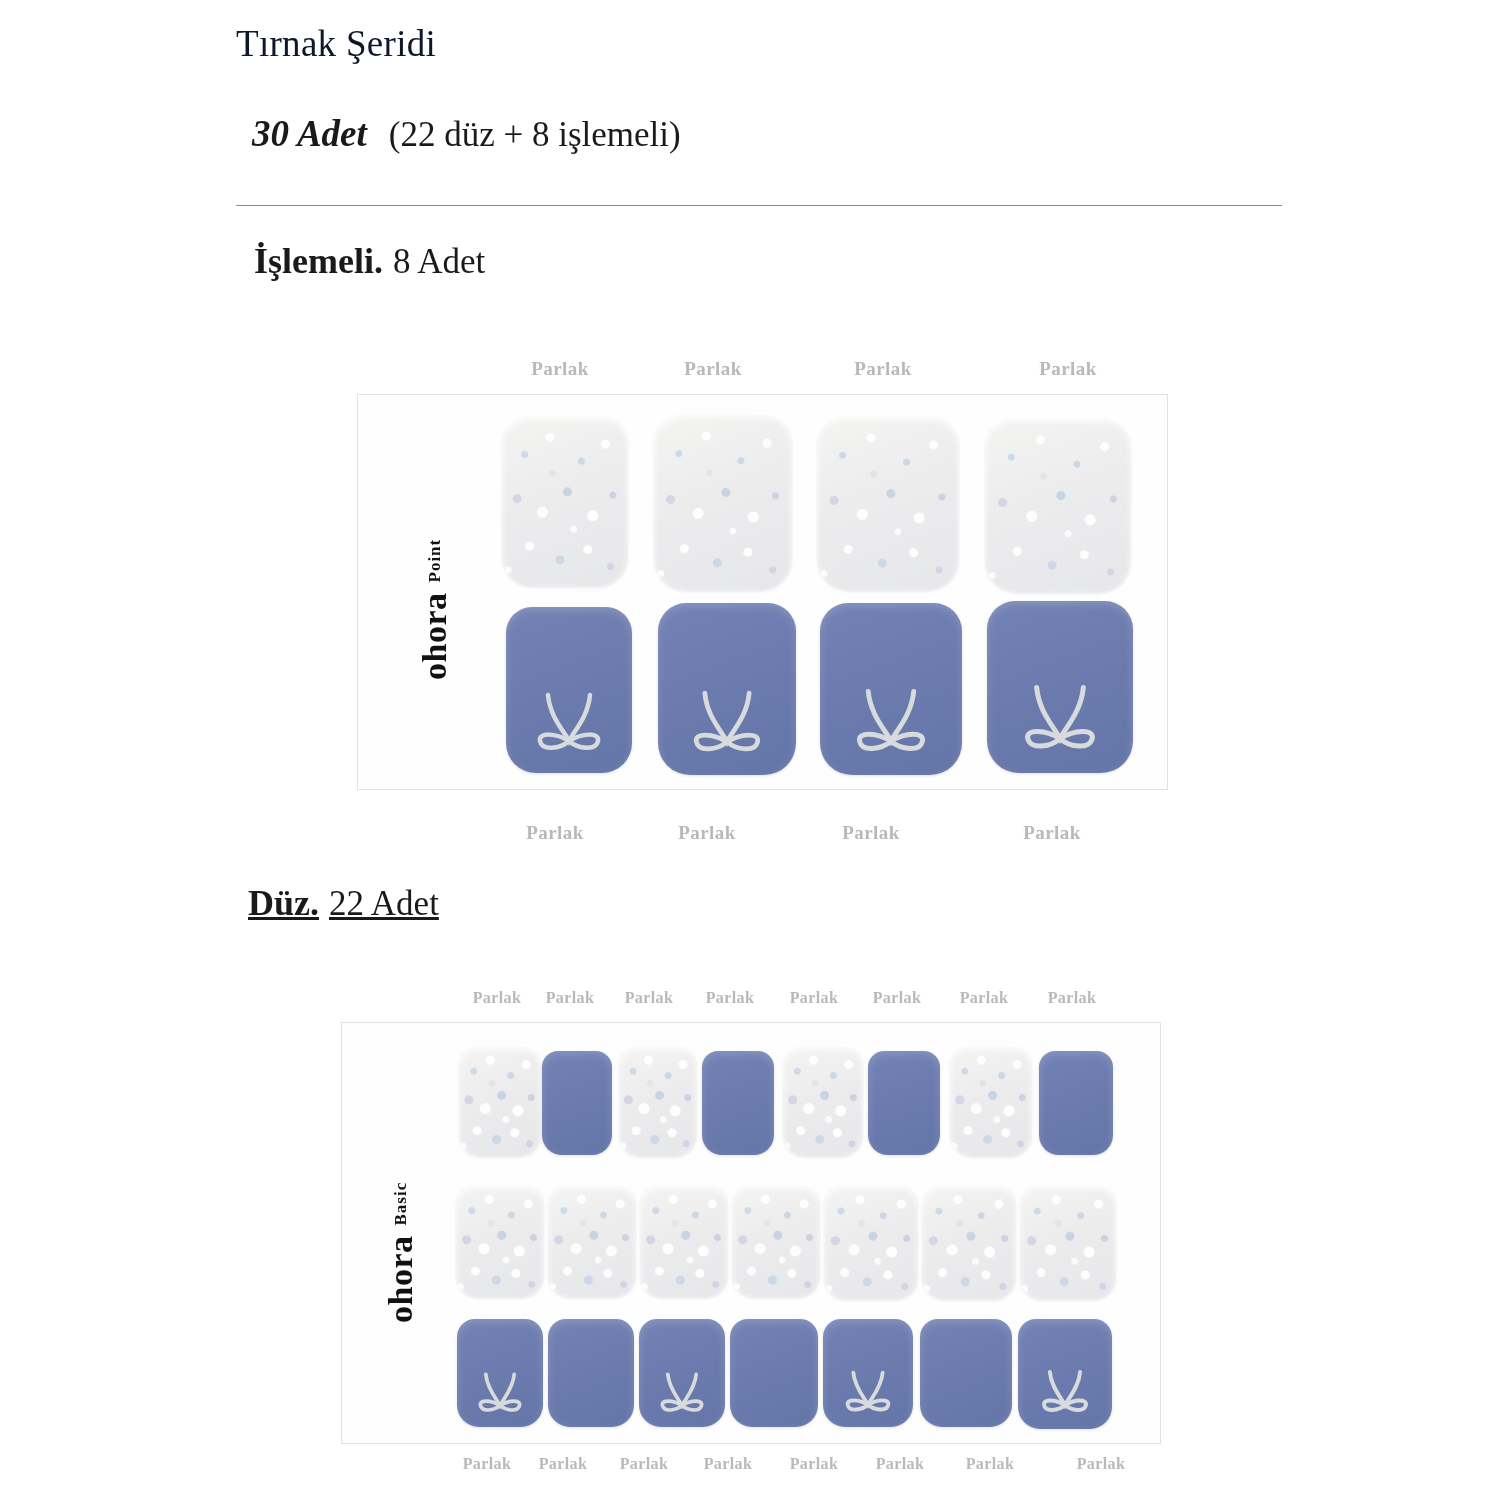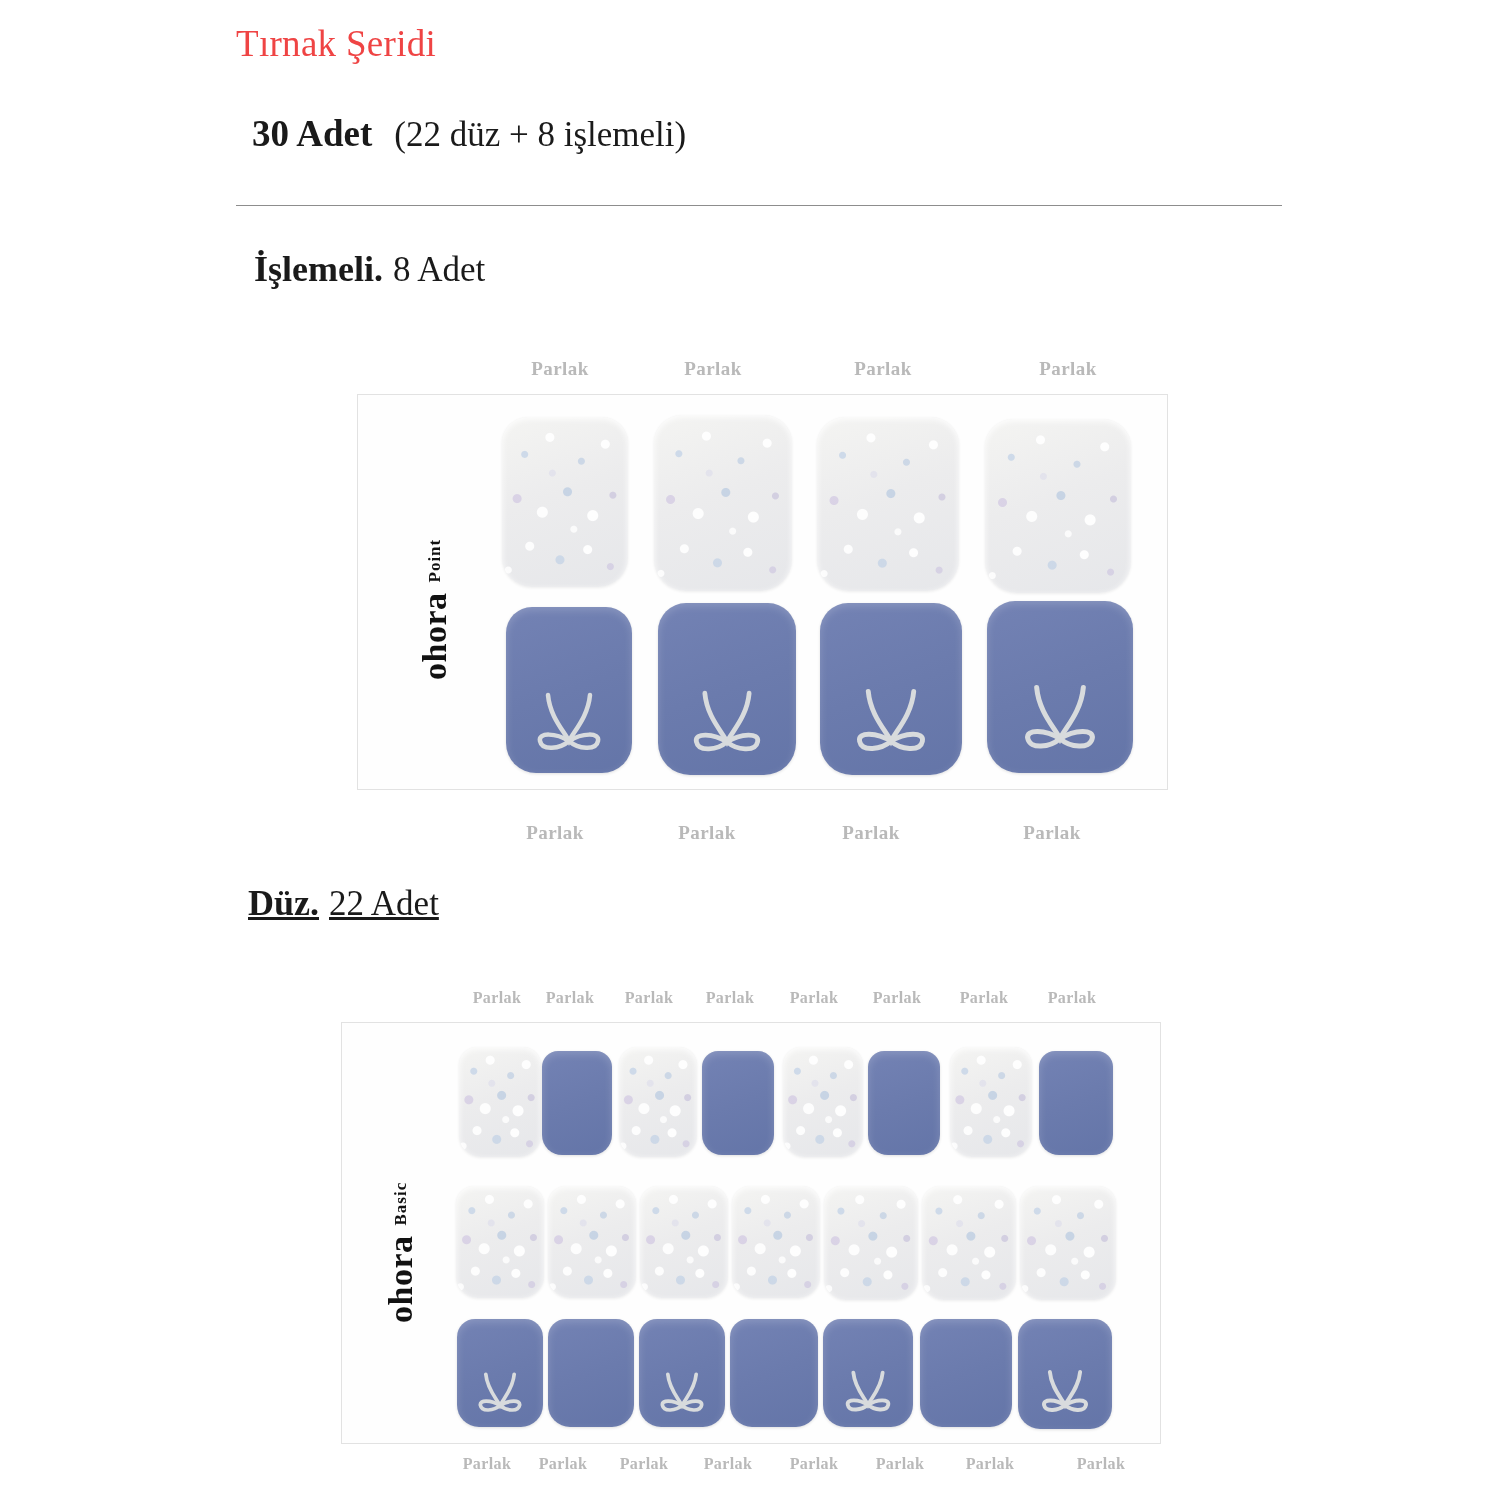--- a/index.html
+++ b/index.html
@@ -22,32 +22,33 @@
     height: 1510px;
   }
 
   
   .title-strip {
     position: absolute;
     left: 236px;
     top: 22px;
     font-size: 37px;
     letter-spacing: 0.3px;
-    color: #ef4444;
+    color: #0f172a;
   }
   .count-line {
     position: absolute;
     left: 252px;
     top: 112px;
     font-size: 35px;
     white-space: nowrap;
   }
   .count-line .strong {
     font-weight: bold;
     font-size: 37px;
+    font-style: italic;
   }
   .count-line .paren {
     font-weight: normal;
     margin-left: 22px;
   }
   .divider {
     position: absolute;
     left: 236px;
     top: 205px;
     width: 1046px;
@@ -61,21 +62,21 @@
     white-space: nowrap;
   }
   .section-label .strong {
     font-weight: bold;
     font-size: 36px;
   }
   .section-label .num {
     font-weight: normal;
     margin-left: 10px;
   }
-  #label-islemeli { left: 254px; top: 248px; }
+  #label-islemeli { left: 254px; top: 240px; }
   #label-duz { left: 248px; top: 882px; text-decoration: underline; }
 
   
   .sheet {
     position: absolute;
     background: #fefefe;
     border: 1px solid #e2e2e2;
     box-sizing: border-box;
   }
 

